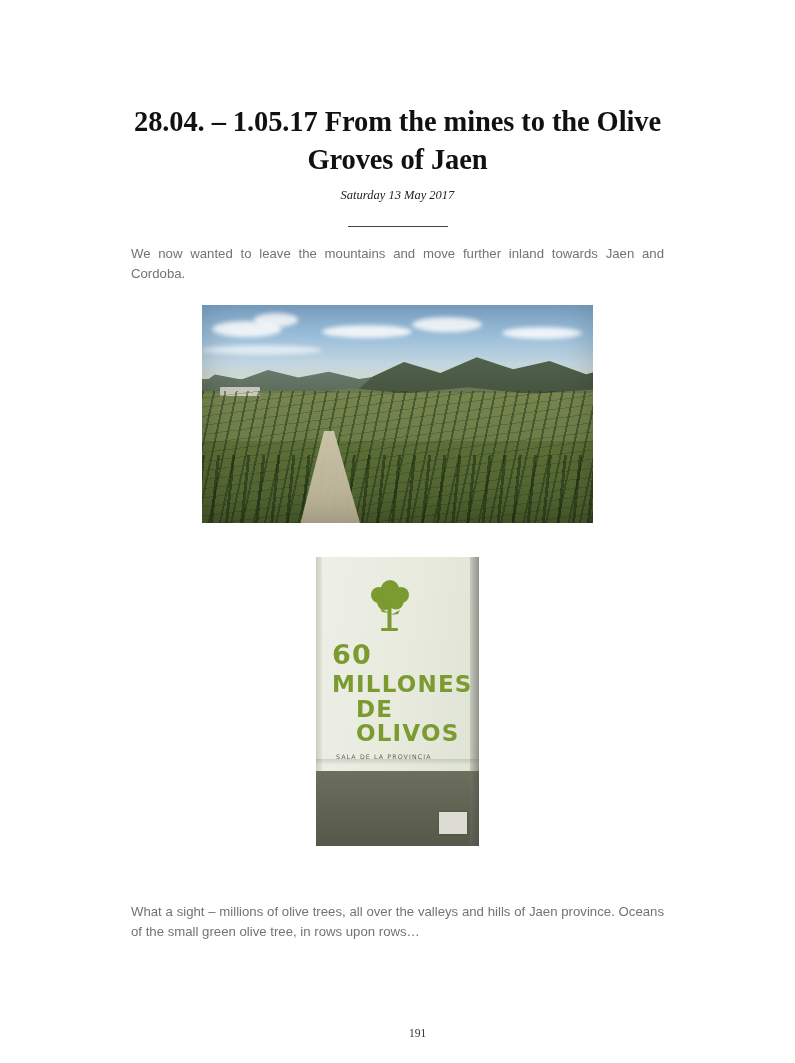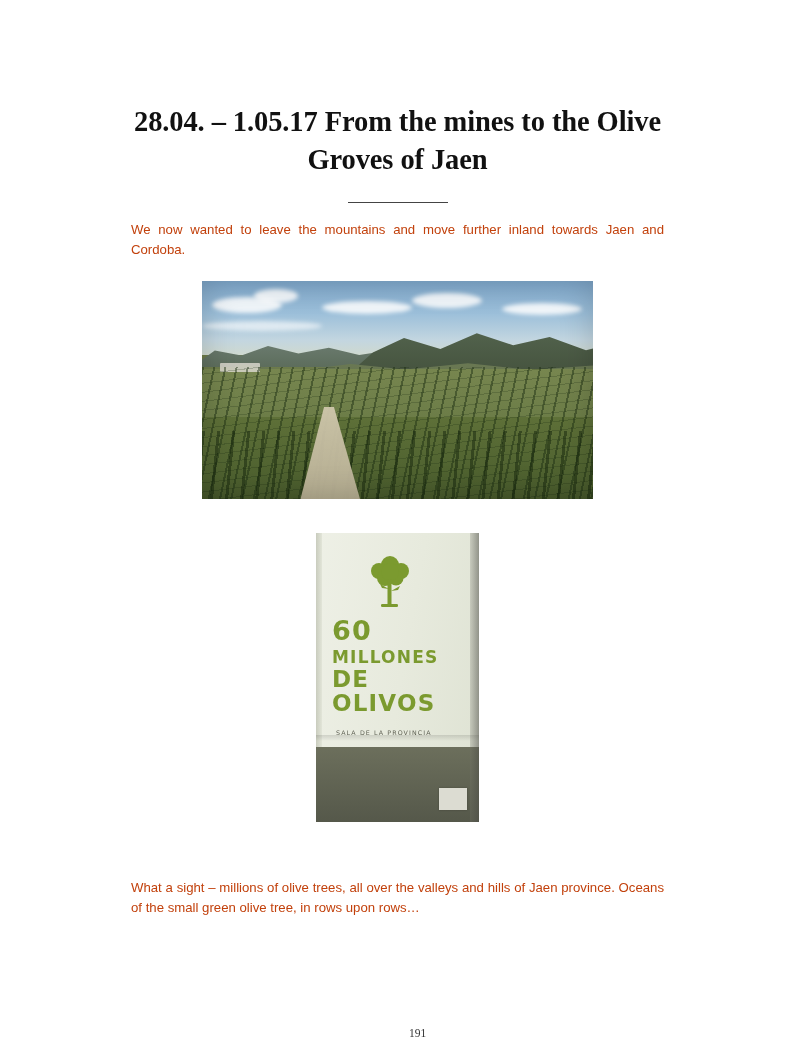--- a/index.html
+++ b/index.html
@@ -49,21 +49,21 @@
   .rule {
     width: 100px;
     height: 1px;
     background: #444444;
     margin: 23px auto 0 auto;
   }
   p.body-text {
     font-family: "Liberation Sans", sans-serif;
     font-size: 13.2px;
     line-height: 19.5px;
-    color: #c2410c;
+    color: #737373;
     margin: 17px 0 0 0;
     text-align: justify;
   }
   p.body-text.no-justify {
     text-align: left;
   }
 
   
   .figure {
     margin: 22px 0 0 0;
@@ -183,22 +183,22 @@
     position: absolute;
     left: 16px; top: 84px;
     width: 132px;
     font-family: "DejaVu Sans", sans-serif;
     font-weight: bold;
     color: #7b9a2f;
     letter-spacing: 1.2px;
     line-height: 1.06;
   }
   .p2-60 { font-size: 27px; }
-  .p2-l2 { font-size: 17px; margin-top: 2px; }
-  .p2-l3 { font-size: 23px; margin-top: 1px; }
+  .p2-l2 { font-size: 23px; margin-top: 2px; }
+  .p2-l3 { font-size: 23px; margin-top: 1px; margin-left: 24px; }
   .p2-sub {
     position: absolute;
     left: 20px; top: 196px;
     font-family: "DejaVu Sans", sans-serif;
     font-size: 6.3px;
     letter-spacing: 1.1px;
     color: #5d5f52;
   }
   .p2-box {
     position: absolute;
@@ -223,20 +223,21 @@
   }
 </style>
 </head>
 <body>
 
 <div class="page">
 
   <div class="content">
 
     <h1 class="doc-title">28.04. – 1.05.17 From the mines to the Olive Groves of Jaen</h1>
+    <div class="doc-date">Saturday 13 May 2017</div>
     <div class="rule"></div>
 
     <p class="body-text">We now wanted to leave the mountains and move further inland towards Jaen and Cordoba.</p>
 
     <div class="figure">
       <div class="photo1">
         <div class="p1-sky">
           <div class="cloud c1"></div>
           <div class="cloud c2"></div>
           <div class="cloud c3"></div>

